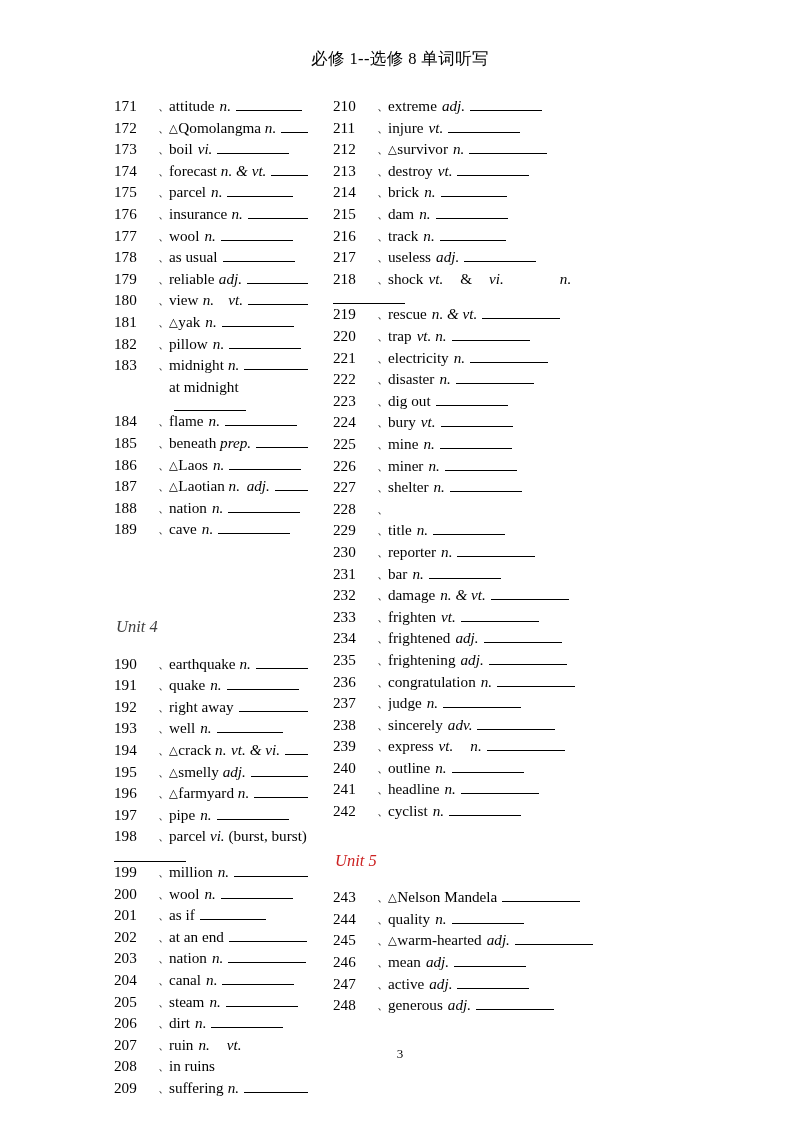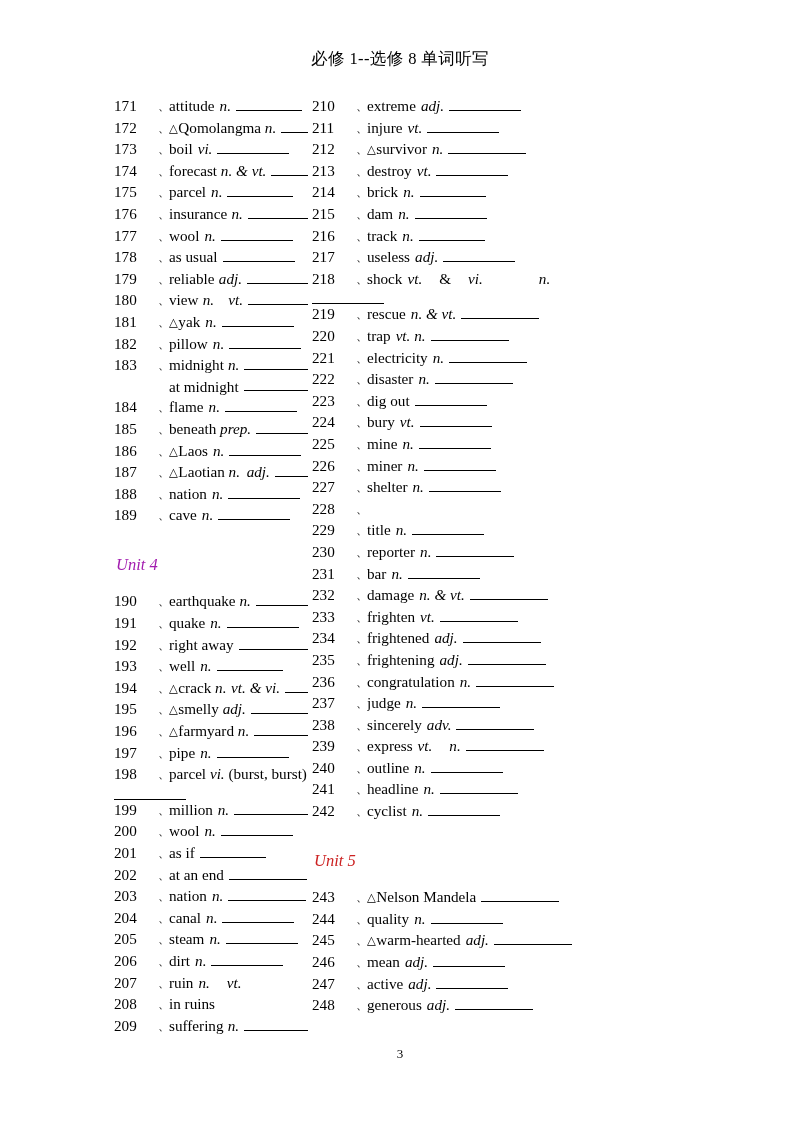--- a/index.html
+++ b/index.html
@@ -29,20 +29,21 @@
     letter-spacing: 0.4px;
     white-space: nowrap;
   }
   .columns {
     position: absolute;
     top: 96px;
     left: 0;
     width: 800px;
     display: flex;
     align-items: flex-start;
+    gap: 21px;
   }
   .col {
     box-sizing: border-box;
   }
   .col-left  { width: 308px; padding-left: 114px; }
   .col-right { width: 492px; padding-left: 4px; }
 
   .entry {
     display: flex;
     align-items: baseline;
@@ -93,20 +94,21 @@
   .b72  { width: 72px; }
   .b78  { width: 78px; }
   .b84  { width: 84px; }
 
   .cont {
     display: flex;
     font-size: 15.2px;
     line-height: 20.6px;
     padding-left: 55px;
     white-space: nowrap;
+    flex-direction: column;
   }
   .wrapblank {
     display: flex;
     font-size: 15.2px;
     line-height: 20.6px;
     padding-left: 0px;
   }
   .wrapblank .blank { margin-left: 0; }
 
   .unit-head {
@@ -331,21 +333,21 @@
           <span class="num">189</span>
           <span class="sep">、</span>
           <div class="body">
             <span class="word">cave</span>
             <span class="gap-s">&nbsp;</span>
             <span class="pos">n.</span>
             <span class="blank b72"></span>
           </div>
         </div>
         <div class="spacer-top"></div>
-        <div class="unit-head" style="color: #a21caf;">Unit 4</div>
+        <div class="unit-head" style="color: #404040; margin-top: 48px;">Unit 4</div>
         <div class="spacer-bot"></div>
         <div class="entry">
           <span class="num">190</span>
           <span class="sep">、</span>
           <div class="body">
             <span class="word">earthquake</span>
             <span class="gap-s">&nbsp;</span>
             <span class="pos">n.</span>
             <span class="blank b78"></span>
           </div>

